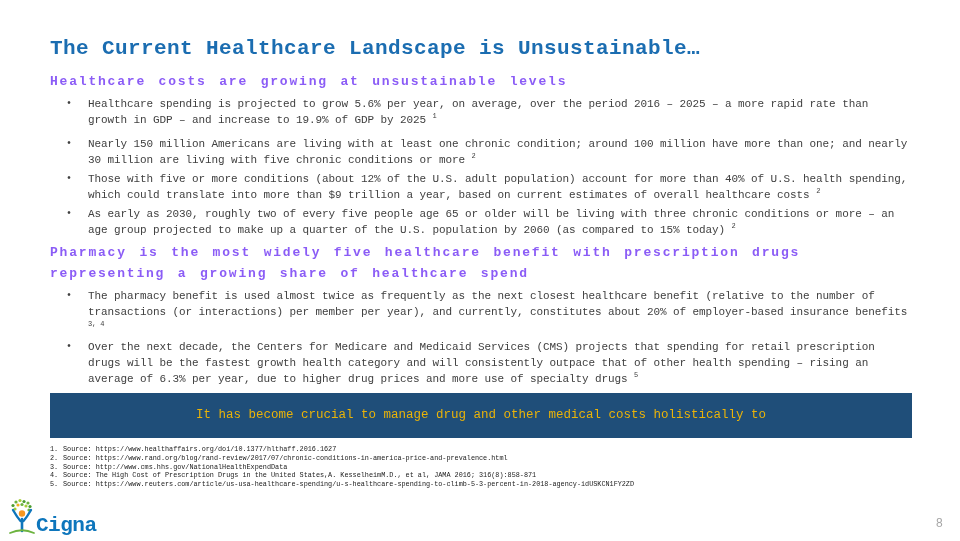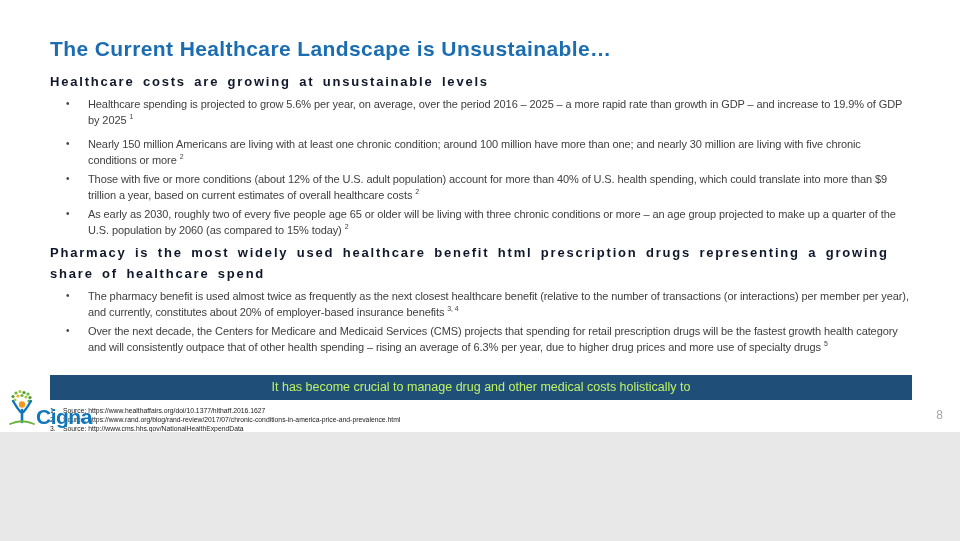--- a/index.html
+++ b/index.html
@@ -1,39 +1,39 @@
 <!DOCTYPE html>
 <html><head>
 <meta charset="utf-8">
 <style>
   html,body{margin:0;padding:0;background:#e8e8e8;}
   .slide{
-    width:960px;height:432px;background:#ffffff;position:relative;overflow:hidden;
-    font-family:Liberation Sans, sans-serif;margin:0 auto;
+    width:960px;height:541px;background:#ffffff;position:relative;overflow:hidden;
+    font-family:Liberation Mono, monospace;margin:0 auto;
   }
   .content{padding:37px 48px 0 50px;}
   .title{
     font-size:21px;font-weight:bold;color:#1b6db1;letter-spacing:.4px;
     line-height:24px;margin:0 0 10px 0;
   }
   .section-heading{
-    font-size:13px;font-weight:bold;color:#0f172a;
+    font-size:13px;font-weight:bold;color:#8b5cf6;
     letter-spacing:1.8px;word-spacing:3px;line-height:21px;margin:0 0 4px 0;
   }
   .bullets{margin:0 0 8px 0;padding:0;list-style:none;}
   .bullets.tight{margin-bottom:4px;}
   .bullet{
     position:relative;padding-left:38px;font-size:11px;line-height:16px;
     color:#404040;letter-spacing:-0.1px;margin-bottom:3px;
   }
   .bullet::before{content:"\2022";position:absolute;left:16px;top:0;font-size:10px;color:#404040;}
   .bullet sup{font-size:7px;line-height:0;}
   .banner{
-    margin-top:20px;background:#1f4e79;color:#bef264;text-align:center;
-    font-size:12.5px;line-height:19px;padding:3px 0;
+    margin-top:6px;background:#1f4e79;color:#eab308;text-align:center;
+    font-size:12.5px;line-height:19px;padding:13px 0;
   }
   .footnotes{margin-top:7px;color:#1a1a1a;font-size:6.8px;line-height:8.8px;}
   .fn-row{display:flex;}
   .fn-num{flex:none;width:13px;}
   .fn-text{flex:1;white-space:nowrap;overflow:hidden;}
   .page-number{
     position:absolute;right:17px;bottom:10px;color:#a6a6a6;font-size:12px;
   }
   .logo{position:absolute;left:8px;bottom:5px;display:flex;align-items:flex-end;}
   .logo-word{
@@ -53,21 +53,21 @@
     <ul class="bullets">
       <li class="bullet"><span>Healthcare spending is projected to grow 5.6% per year, on average, over the period 2016 – 2025 – a more rapid rate than growth in GDP – and increase to 19.9% of GDP by 2025 </span><sup>1</sup></li>
     </ul>
 
     <ul class="bullets tight">
       <li class="bullet"><span>Nearly 150 million Americans are living with at least one chronic condition; around 100 million have more than one; and nearly 30 million are living with five chronic conditions or more </span><sup>2</sup></li>
       <li class="bullet"><span>Those with five or more conditions (about 12% of the U.S. adult population) account for more than 40% of U.S. health spending, which could translate into more than $9 trillion a year, based on current estimates of overall healthcare costs </span><sup>2</sup></li>
       <li class="bullet"><span>As early as 2030, roughly two of every five people age 65 or older will be living with three chronic conditions or more – an age group projected to make up a quarter of the U.S. population by 2060 (as compared to 15% today) </span><sup>2</sup></li>
     </ul>
 
-    <h2 class="section-heading">Pharmacy is the most widely used healthcare benefit html prescription drugs representing a growing share of healthcare spend</h2>
+    <h2 class="section-heading">Pharmacy is the most widely five healthcare benefit with prescription drugs representing a growing share of healthcare spend</h2>
     <ul class="bullets tight">
       <li class="bullet"><span>The pharmacy benefit is used almost twice as frequently as the next closest healthcare benefit (relative to the number of transactions (or interactions) per member per year), and currently, constitutes about 20% of employer-based insurance benefits </span><sup>3, 4</sup></li>
       <li class="bullet"><span>Over the next decade, the Centers for Medicare and Medicaid Services (CMS) projects that spending for retail prescription drugs will be the fastest growth health category and will consistently outpace that of other health spending – rising an average of 6.3% per year, due to higher drug prices and more use of specialty drugs </span><sup>5</sup></li>
     </ul>
 
     <div class="banner">
       <div>It has become crucial to manage drug and other medical costs holistically to</div>
     </div>
 
     <div class="footnotes">

